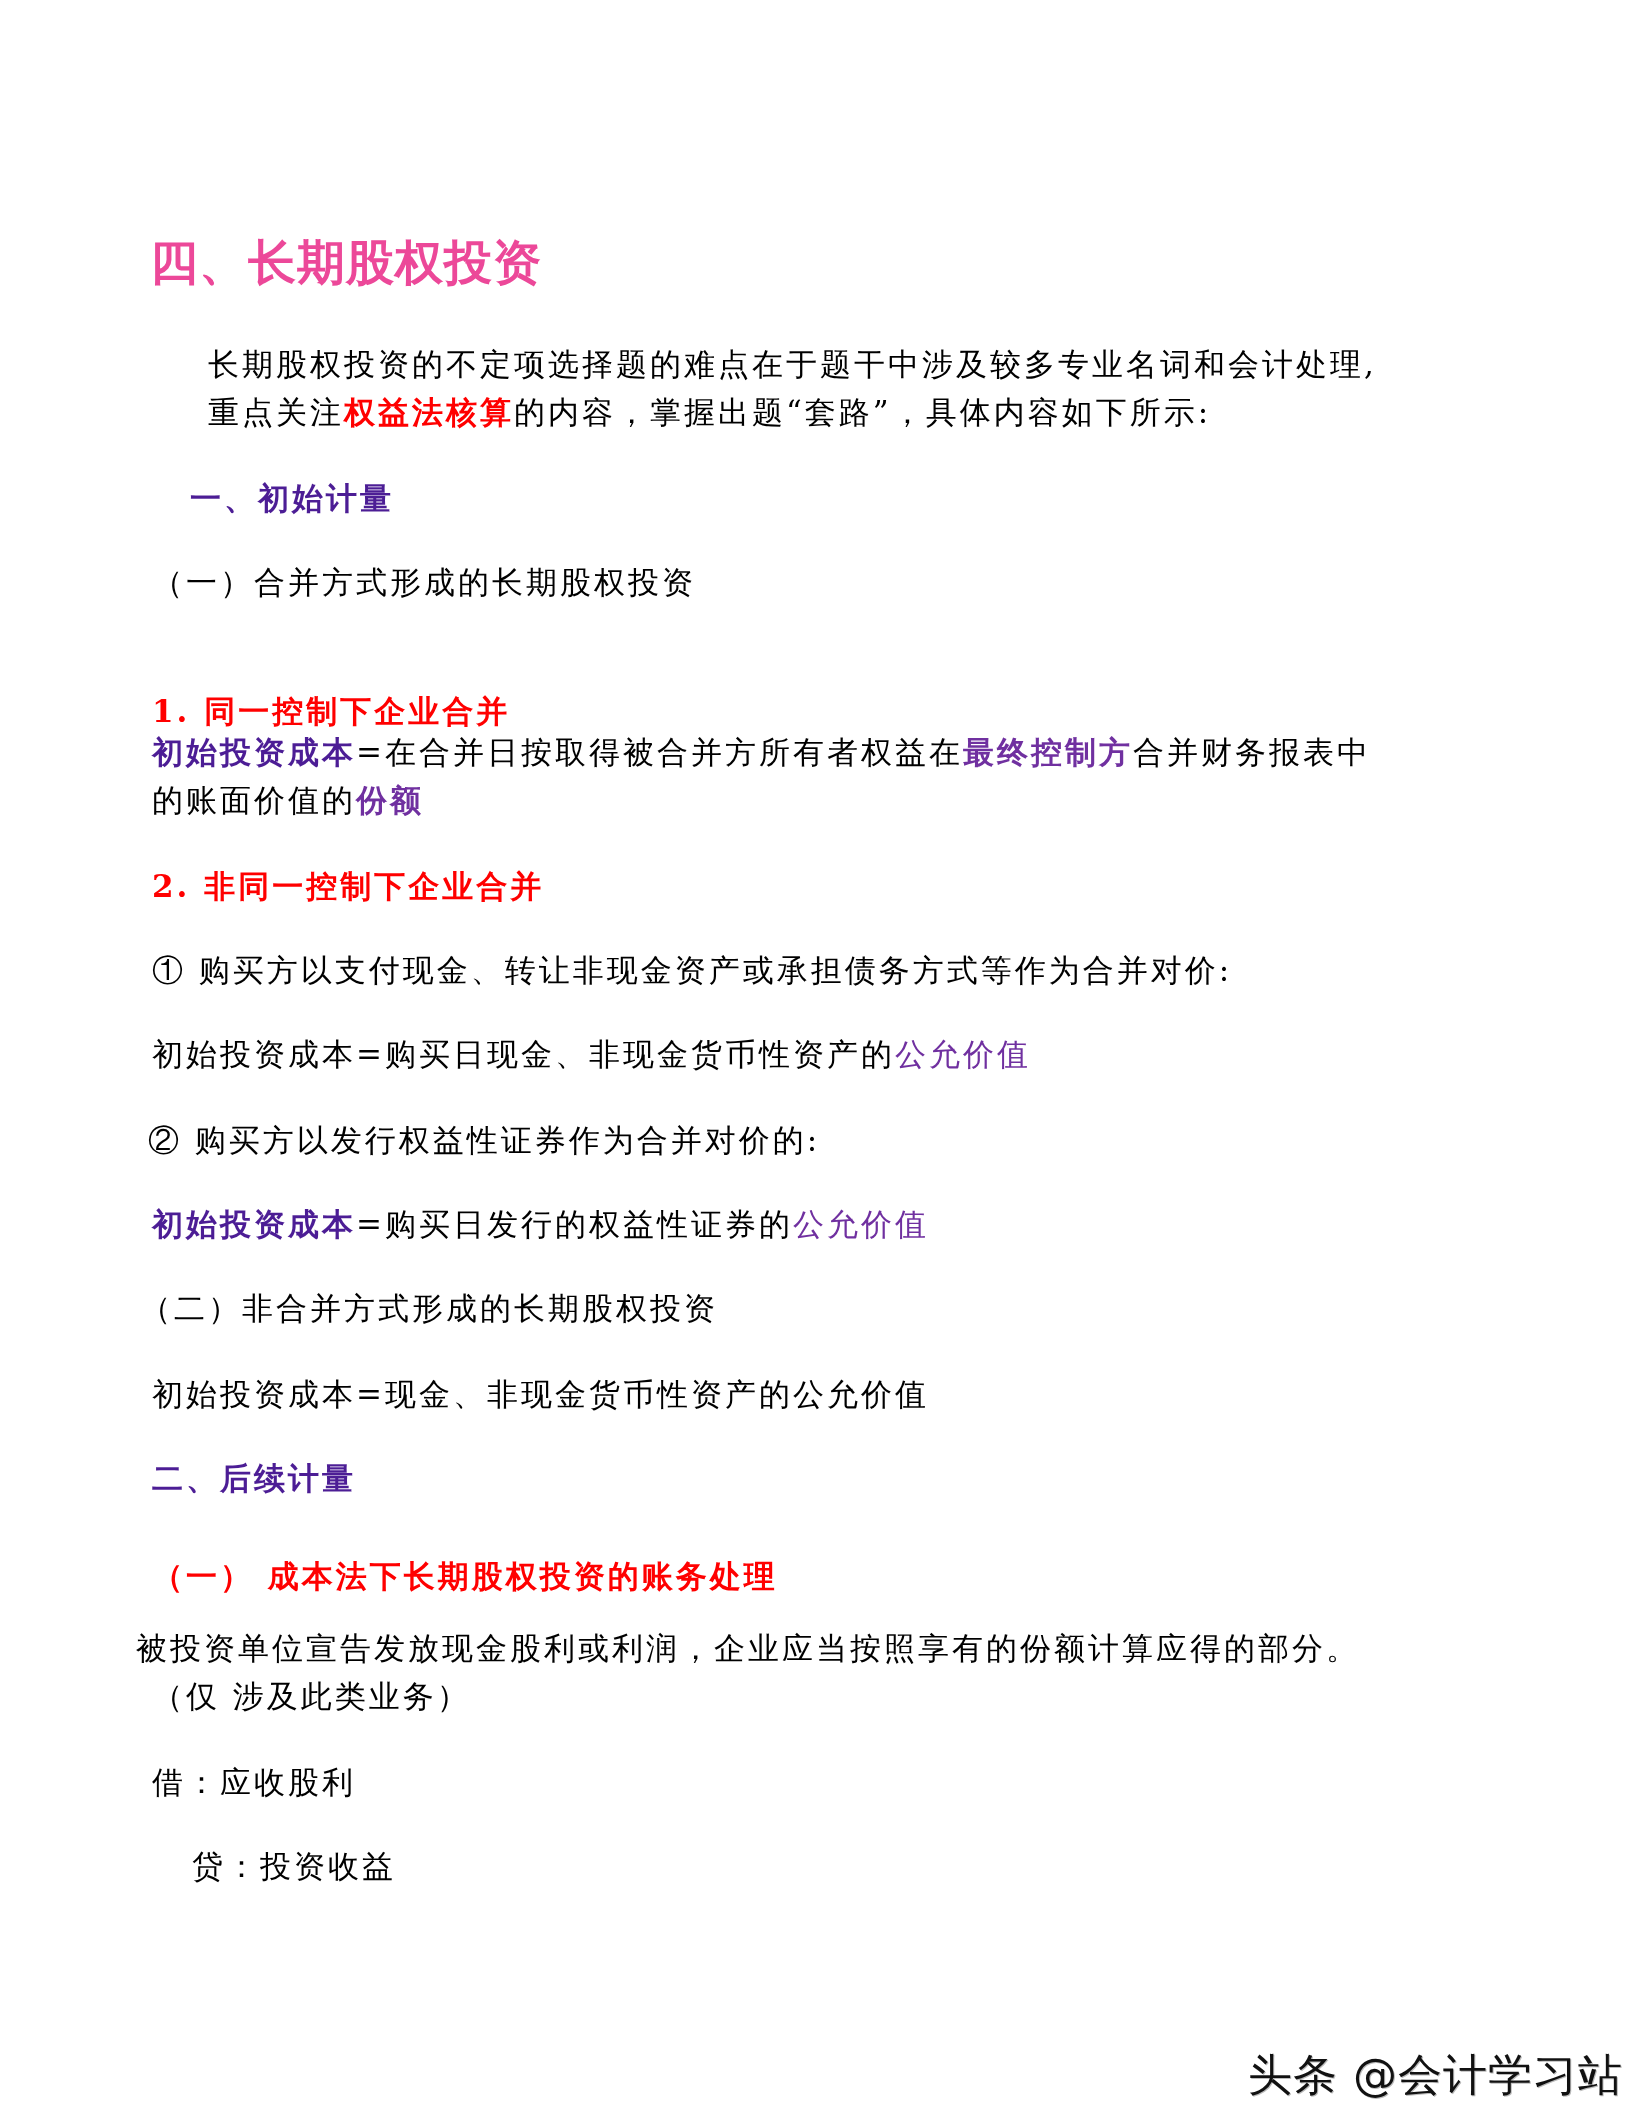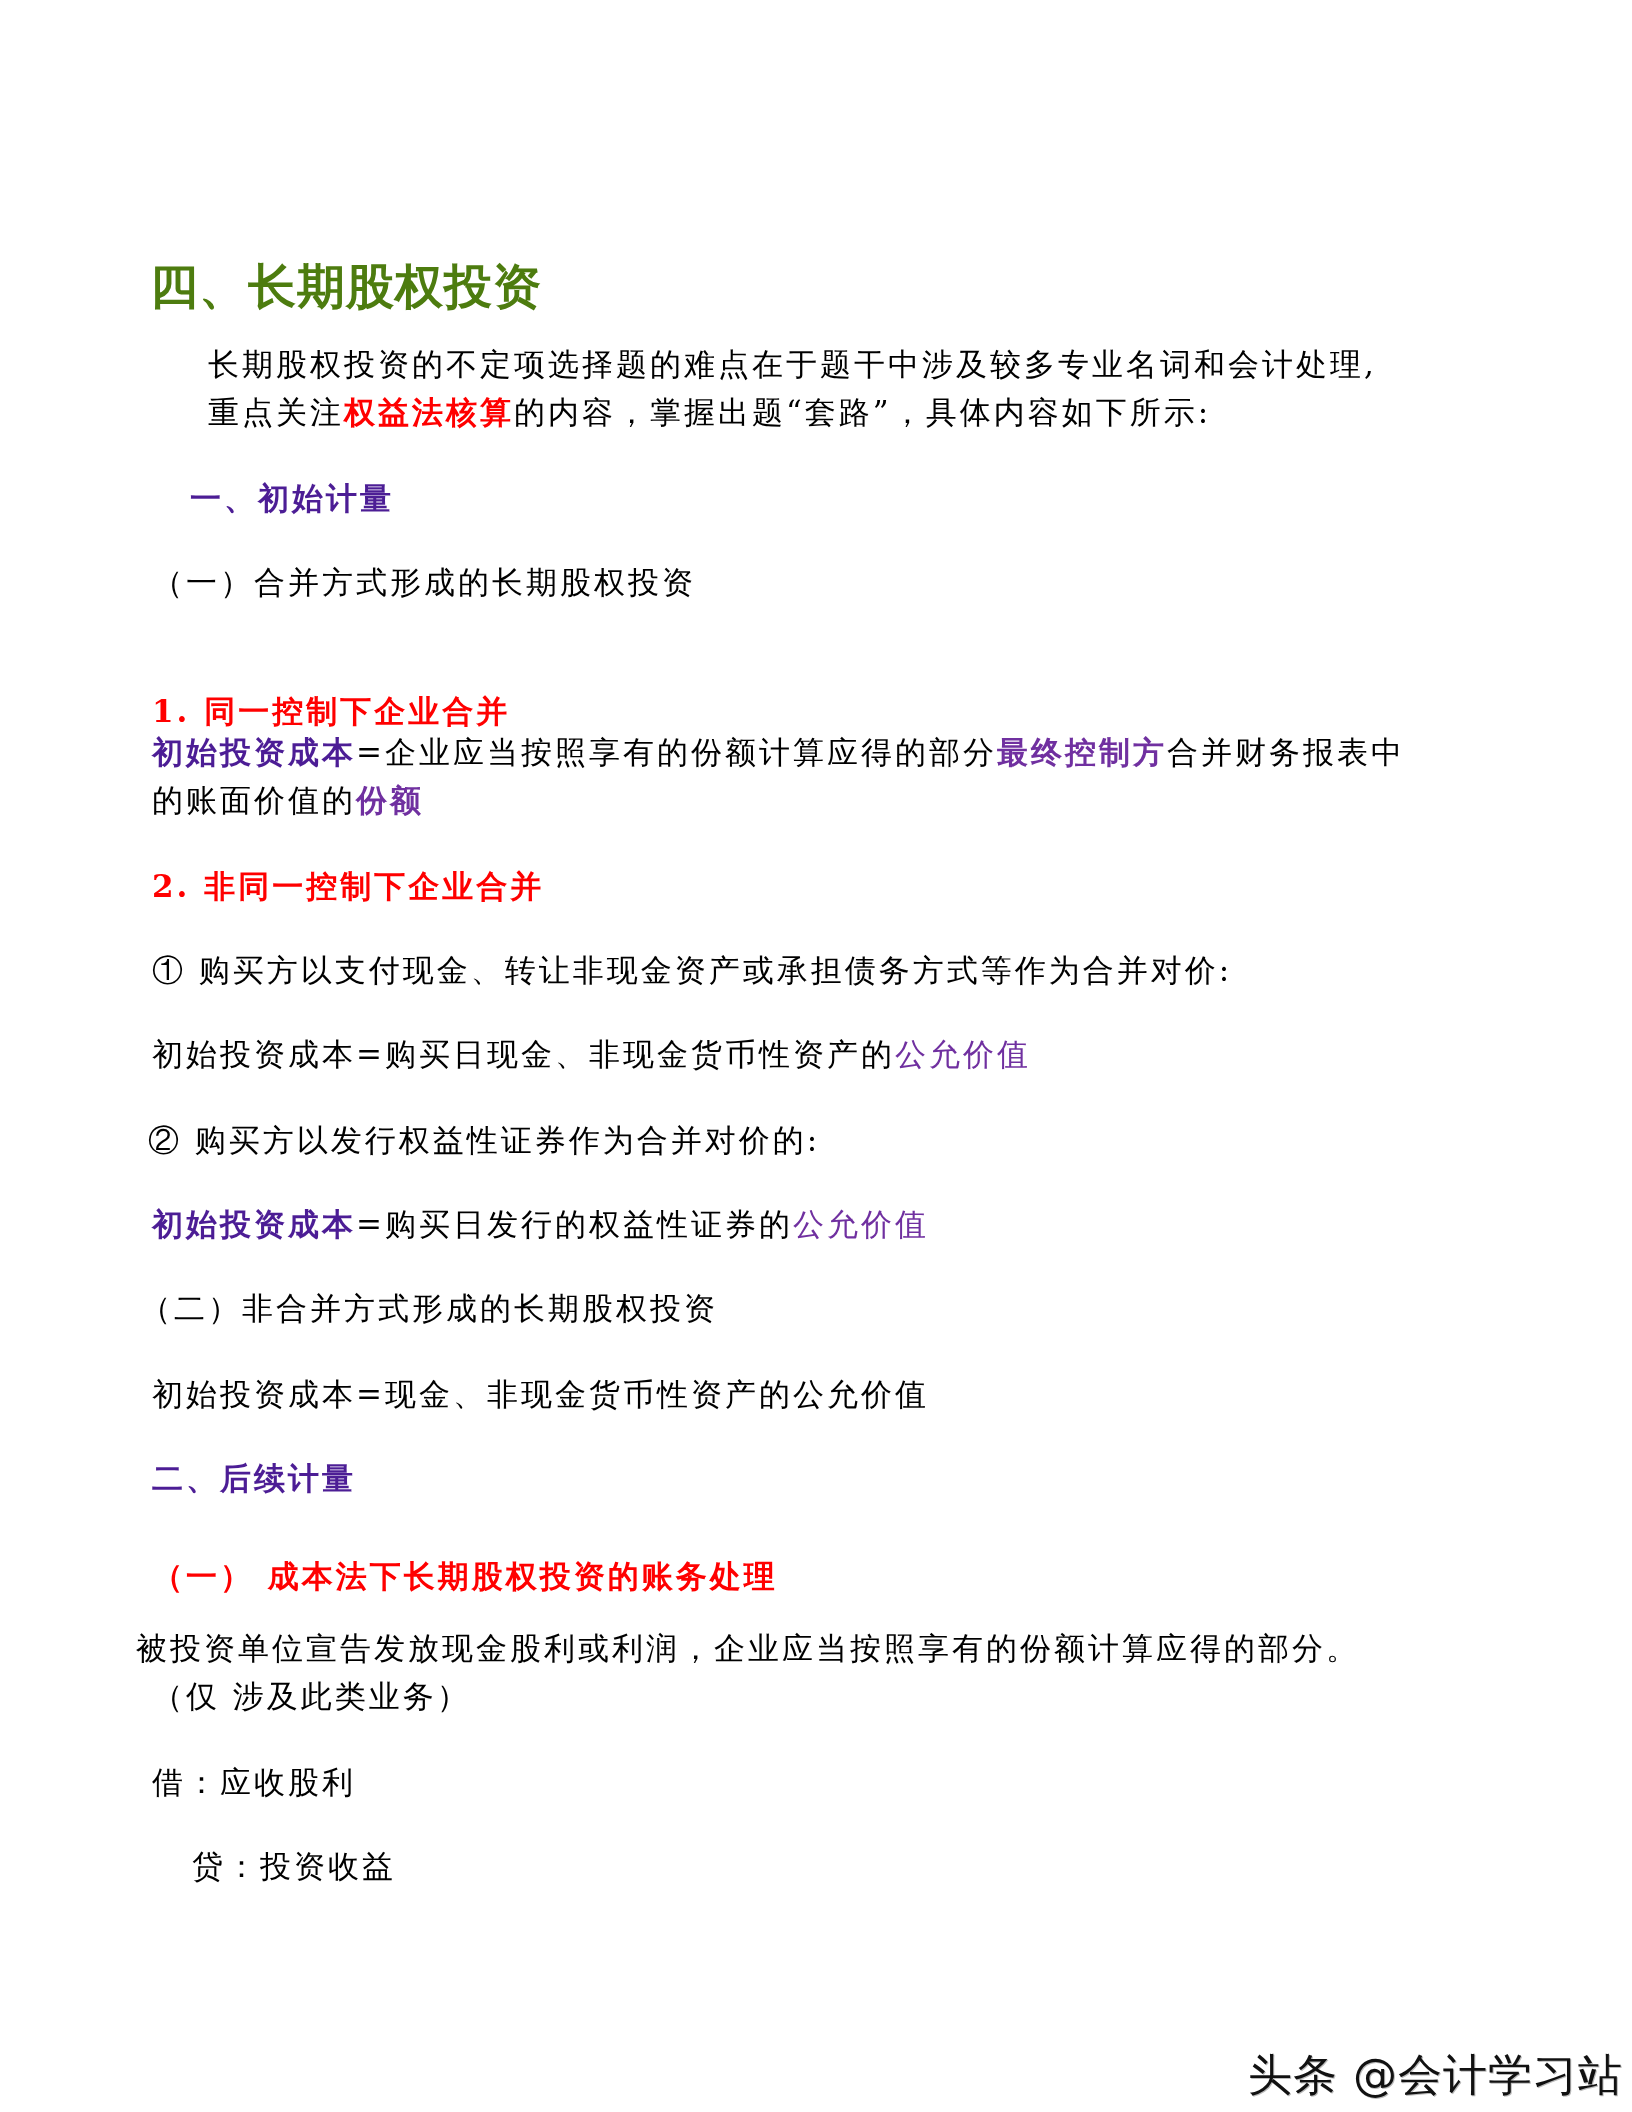--- a/index.html
+++ b/index.html
@@ -1,20 +1,20 @@
 <!DOCTYPE html>
 <html><head>
 <meta charset="utf-8">
 <style>
   html, body { margin:0; padding:0; background:#ffffff; }
   body { width:1632px; height:2112px; position:relative; overflow:hidden;
          font-family: "DejaVu Serif", "Liberation Serif", serif; color:#000; }
   .line { position:absolute; white-space:nowrap; font-size:31px; line-height:40px; letter-spacing:3px; }
-  .title { position:absolute; left:150px; top:256px; font-family:"DejaVu Sans","Liberation Sans",sans-serif;
-           font-weight:bold; font-size:48px; color:#4d7c0f; letter-spacing:1px; line-height:60px; }
+  .title { position:absolute; left:150px; top:232px; font-family:"DejaVu Sans","Liberation Sans",sans-serif;
+           font-weight:bold; font-size:48px; color:#ec4899; letter-spacing:1px; line-height:60px; }
   .blue { color:#4c1d95; }
   .red { color:#FF0000; }
   .purple { color:#7030A0; }
   .bold { font-weight:bold; }
   .watermark { position:absolute; left:1248px; top:2046px; font-family:"DejaVu Sans","Liberation Sans",sans-serif;
                font-size:44px; color:#111; text-shadow:1px 1px 0 #bbb; letter-spacing:1px; }
 </style>
 </head>
 <body>
 
@@ -27,21 +27,21 @@
   <span>重点关注</span><span class="red bold">权益法核算</span><span>的内容，掌握出题“套路”，具体内容如下所示:</span>
 </div>
 
 <div class="line blue bold" style="left:190px;top:478px;">一、初始计量</div>
 
 <div class="line" style="left:152px;top:562px;">（一）合并方式形成的长期股权投资</div>
 
 <div class="line red bold" style="left:152px;top:646px;margin-top:45px;">1. 同一控制下企业合并</div>
 
 <div class="line" style="left:152px;top:732px;">
-  <span class="blue bold">初始投资成本</span><span>=企业应当按照享有的份额计算应得的部分</span><span class="purple bold">最终控制方</span><span>合并财务报表中</span>
+  <span class="blue bold">初始投资成本</span><span>=在合并日按取得被合并方所有者权益在</span><span class="purple bold">最终控制方</span><span>合并财务报表中</span>
 </div>
 <div class="line" style="left:152px;top:780px;">
   <span>的账面价值的</span><span class="purple bold">份额</span>
 </div>
 
 <div class="line red bold" style="left:152px;top:866px;">2. 非同一控制下企业合并</div>
 
 <div class="line" style="left:152px;top:950px;">① 购买方以支付现金、转让非现金资产或承担债务方式等作为合并对价:</div>
 
 <div class="line" style="left:152px;top:1034px;">

